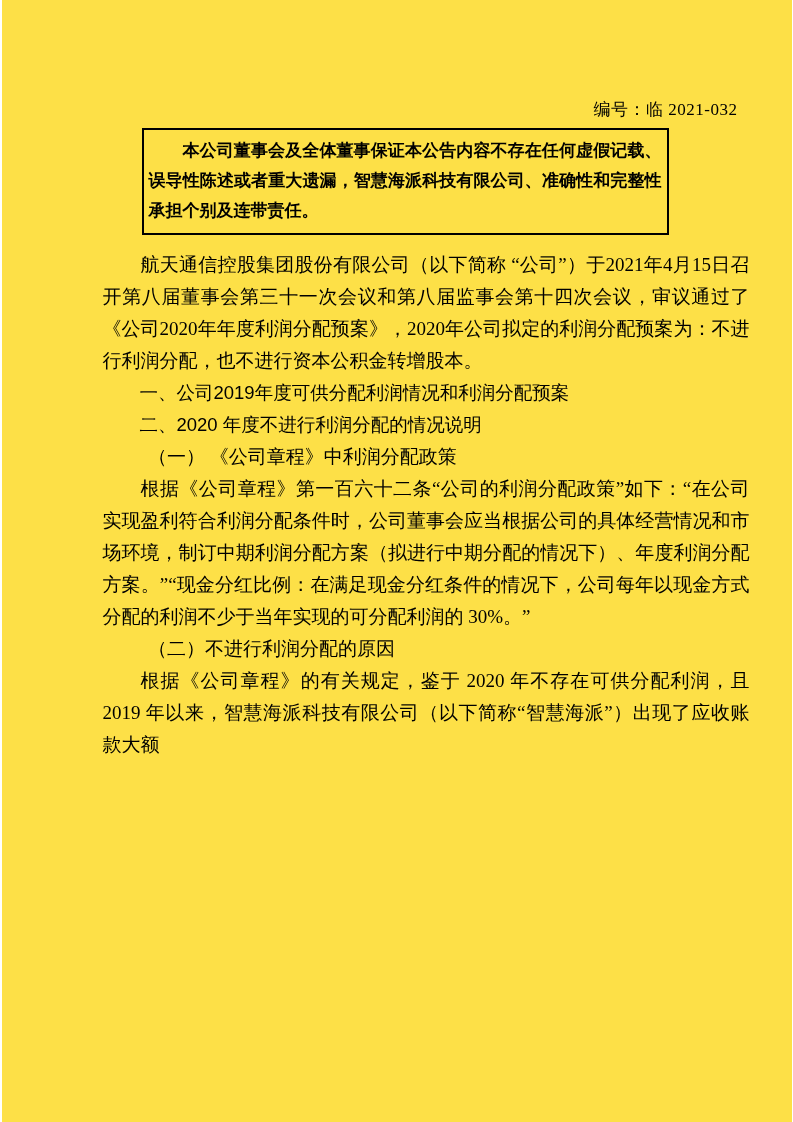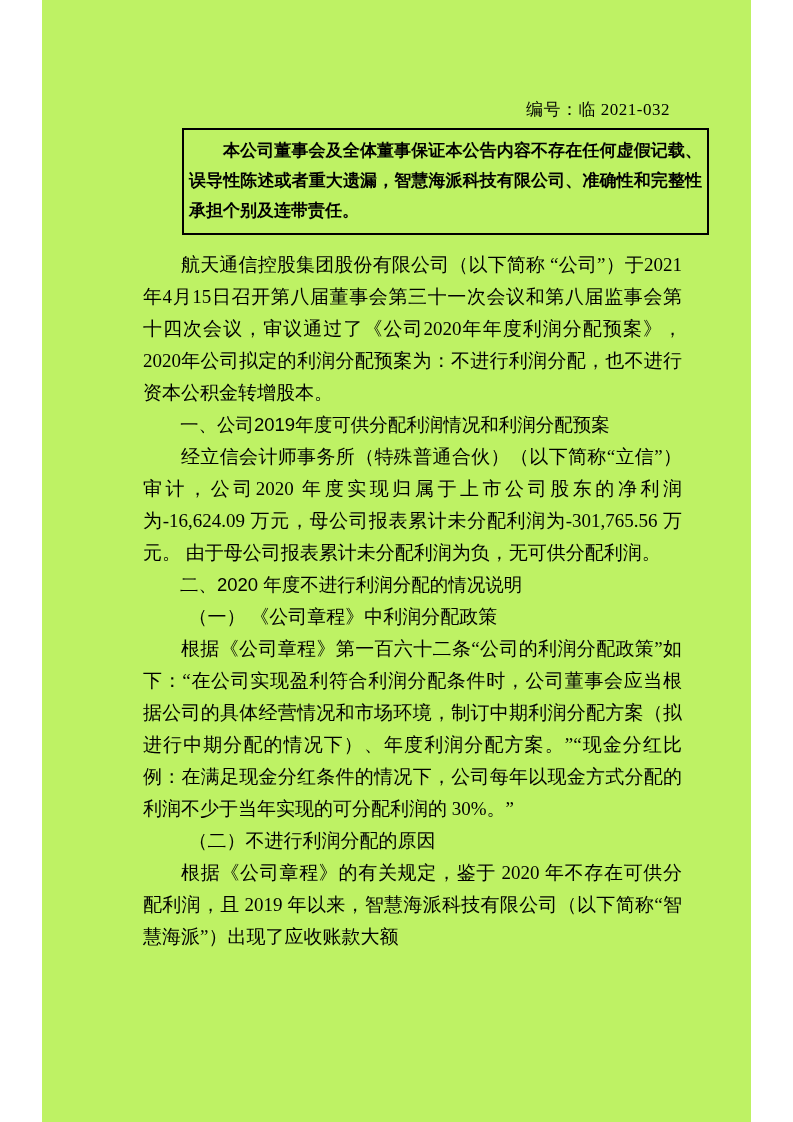--- a/index.html
+++ b/index.html
@@ -1,22 +1,22 @@
 <!DOCTYPE html>
 <html lang="zh"><head>
 <meta charset="utf-8">
 <style>
   html,body{margin:0;padding:0;background:#ffffff;}
   .page{
     position:relative;
-    width:709px;height:1122px;
+    width:790px;height:1122px;
     margin:0 auto;
-    background:#bef264;
+    background:#fde047;
     box-sizing:border-box;
-    padding:99px 69px 0 101px;
+    padding:99px 42px 0 101px;
     font-family:"Liberation Serif","DejaVu Serif",serif;
     color:#000000;
     overflow:hidden;
   }
   .doc-number{
     text-align:right;
     font-size:17px;
     line-height:22px;
     padding-right:12px;
     letter-spacing:0.5px;
@@ -76,21 +76,20 @@
   <div class="doc-number">编号：临 2021-032</div>
 
 
   <div class="disclaimer-box">
     <p>本公司董事会及全体董事保证本公告内容不存在任何虚假记载、误导性陈述或者重大遗漏，智慧海派科技有限公司、准确性和完整性承担个别及连带责任。</p>
   </div>
 
   <div class="doc-body">
     <p class="para">航天通信控股集团股份有限公司（以下简称 “公司”）于2021年4月15日召开第八届董事会第三十一次会议和第八届监事会第十四次会议，审议通过了《公司2020年年度利润分配预案》，2020年公司拟定的利润分配预案为：不进行利润分配，也不进行资本公积金转增股本。</p>
     <p class="heading">一、公司2019年度可供分配利润情况和利润分配预案</p>
-    <p class="para">经立信会计师事务所（特殊普通合伙）（以下简称“立信”）审计，公司2020 年度实现归属于上市公司股东的净利润为-16,624.09 万元，母公司报表累计未分配利润为-301,765.56 万元。 由于母公司报表累计未分配利润为负，无可供分配利润。</p>
     <p class="heading">二、2020 年度不进行利润分配的情况说明</p>
     <p class="subheading">（一） 《公司章程》中利润分配政策</p>
     <p class="para">根据《公司章程》第一百六十二条“公司的利润分配政策”如下：“在公司实现盈利符合利润分配条件时，公司董事会应当根据公司的具体经营情况和市场环境，制订中期利润分配方案（拟进行中期分配的情况下）、年度利润分配方案。”“现金分红比例：在满足现金分红条件的情况下，公司每年以现金方式分配的利润不少于当年实现的可分配利润的 30%。”</p>
     <p class="subheading">（二）不进行利润分配的原因</p>
     <p class="para">根据《公司章程》的有关规定，鉴于 2020 年不存在可供分配利润，且 2019 年以来，智慧海派科技有限公司（以下简称“智慧海派”）出现了应收账款大额</p>
   </div>
 
 </div>
 
 </body></html>

